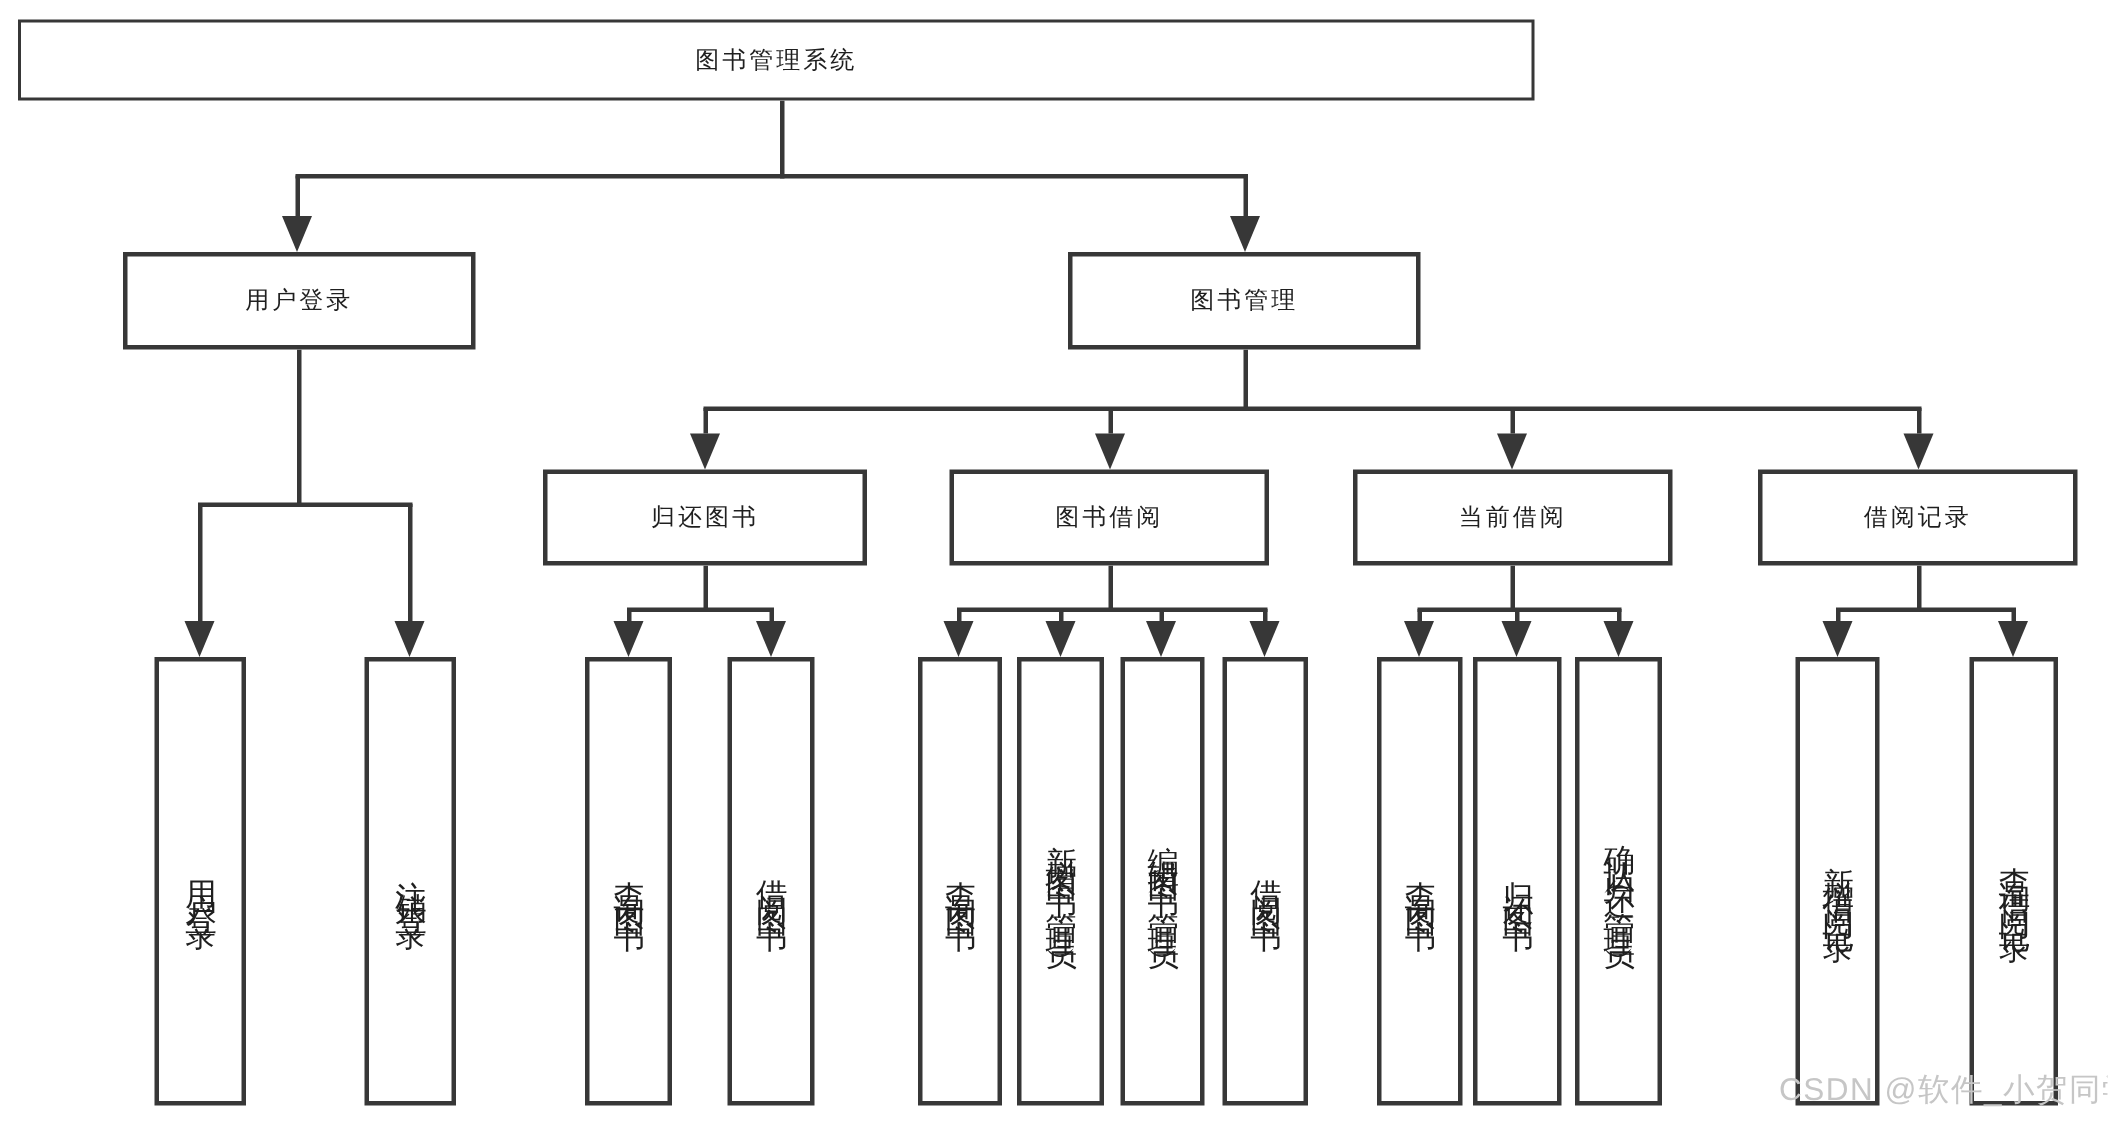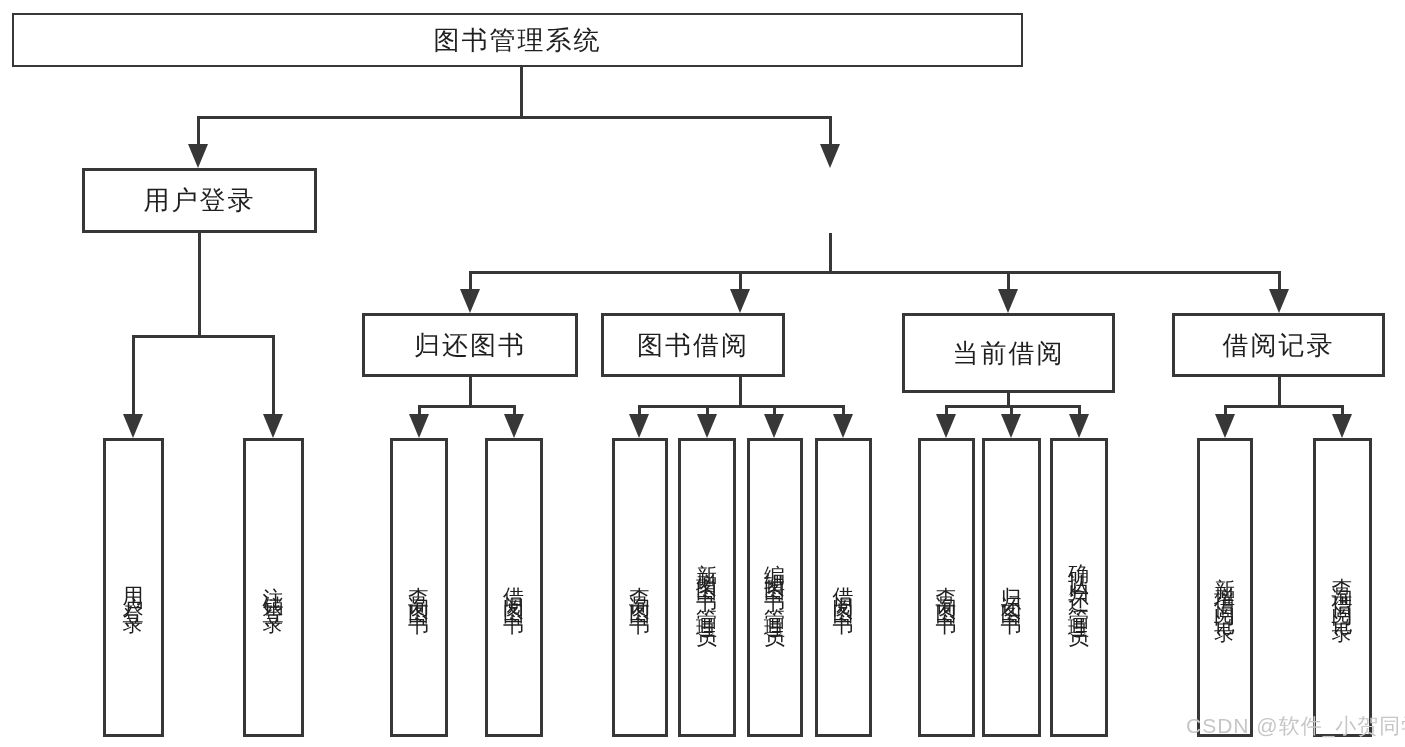--- a/index.html
+++ b/index.html
@@ -18,21 +18,21 @@
     position: absolute;
     background: #ffffff;
     border: 3px solid var(--line, #373737);
     display: flex;
     align-items: center;
     justify-content: center;
     z-index: 2;
   }
   .node.root { border-width: 2px; }
   .node .lbl {
-    font-size: 26px;
+    font-size: 16px;
     letter-spacing: 2px;
     color: var(--text, #1f1f1f);
     white-space: nowrap;
   }
   .node.leaf .lbl {
     writing-mode: vertical-lr;
     font-size: 21px;
     line-height: 1;
     letter-spacing: 9px;
     white-space: normal;
@@ -65,28 +65,31 @@
 
 <div id="canvas" style="--line: #373737; --text: #1f1f1f; --watermark: #c6c6c6; --bg: #ffffff;">
 
   <div class="node root" style="left:12px;top:13px;width:1011px;height:54px">
     <span class="lbl">图书管理系统</span>
   </div>
 
   <div class="node" style="left:82px;top:168px;width:235px;height:65px">
     <span class="lbl">用户登录</span>
   </div>
+  <div class="node" style="left:712px;top:168px;width:235px;height:65px">
+    <span class="lbl">图书管理</span>
+  </div>
 
   <div class="node" style="left:362px;top:313px;width:216px;height:64px">
     <span class="lbl">归还图书</span>
   </div>
-  <div class="node" style="left:601px;top:313px;width:184px;height:64px">
+  <div class="node" style="left:633px;top:313px;width:213px;height:64px">
     <span class="lbl">图书借阅</span>
   </div>
-  <div class="node" style="left:902px;top:313px;width:213px;height:80px">
+  <div class="node" style="left:902px;top:313px;width:213px;height:64px">
     <span class="lbl">当前借阅</span>
   </div>
   <div class="node" style="left:1172px;top:313px;width:213px;height:64px">
     <span class="lbl">借阅记录</span>
   </div>
 
   <div class="node leaf" style="left:103px;top:438px;width:61px;height:299px">
     <span class="lbl">用户登录</span>
   </div>
   <div class="node leaf" style="left:243px;top:438px;width:61px;height:299px">

